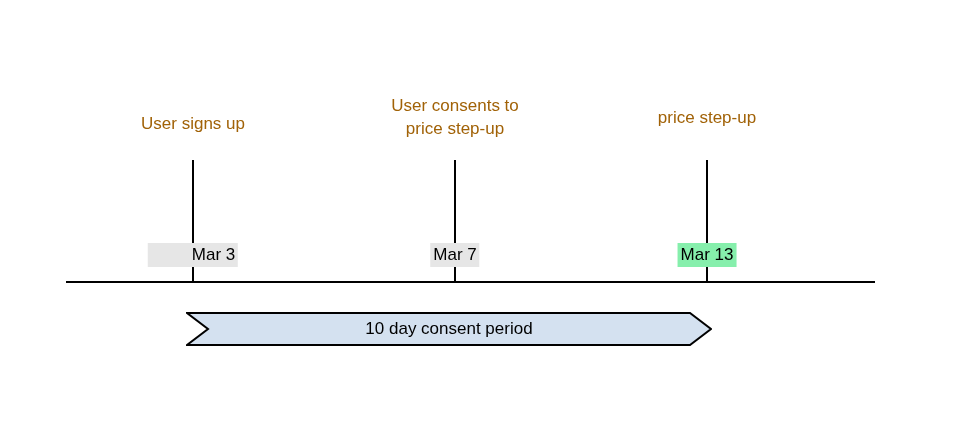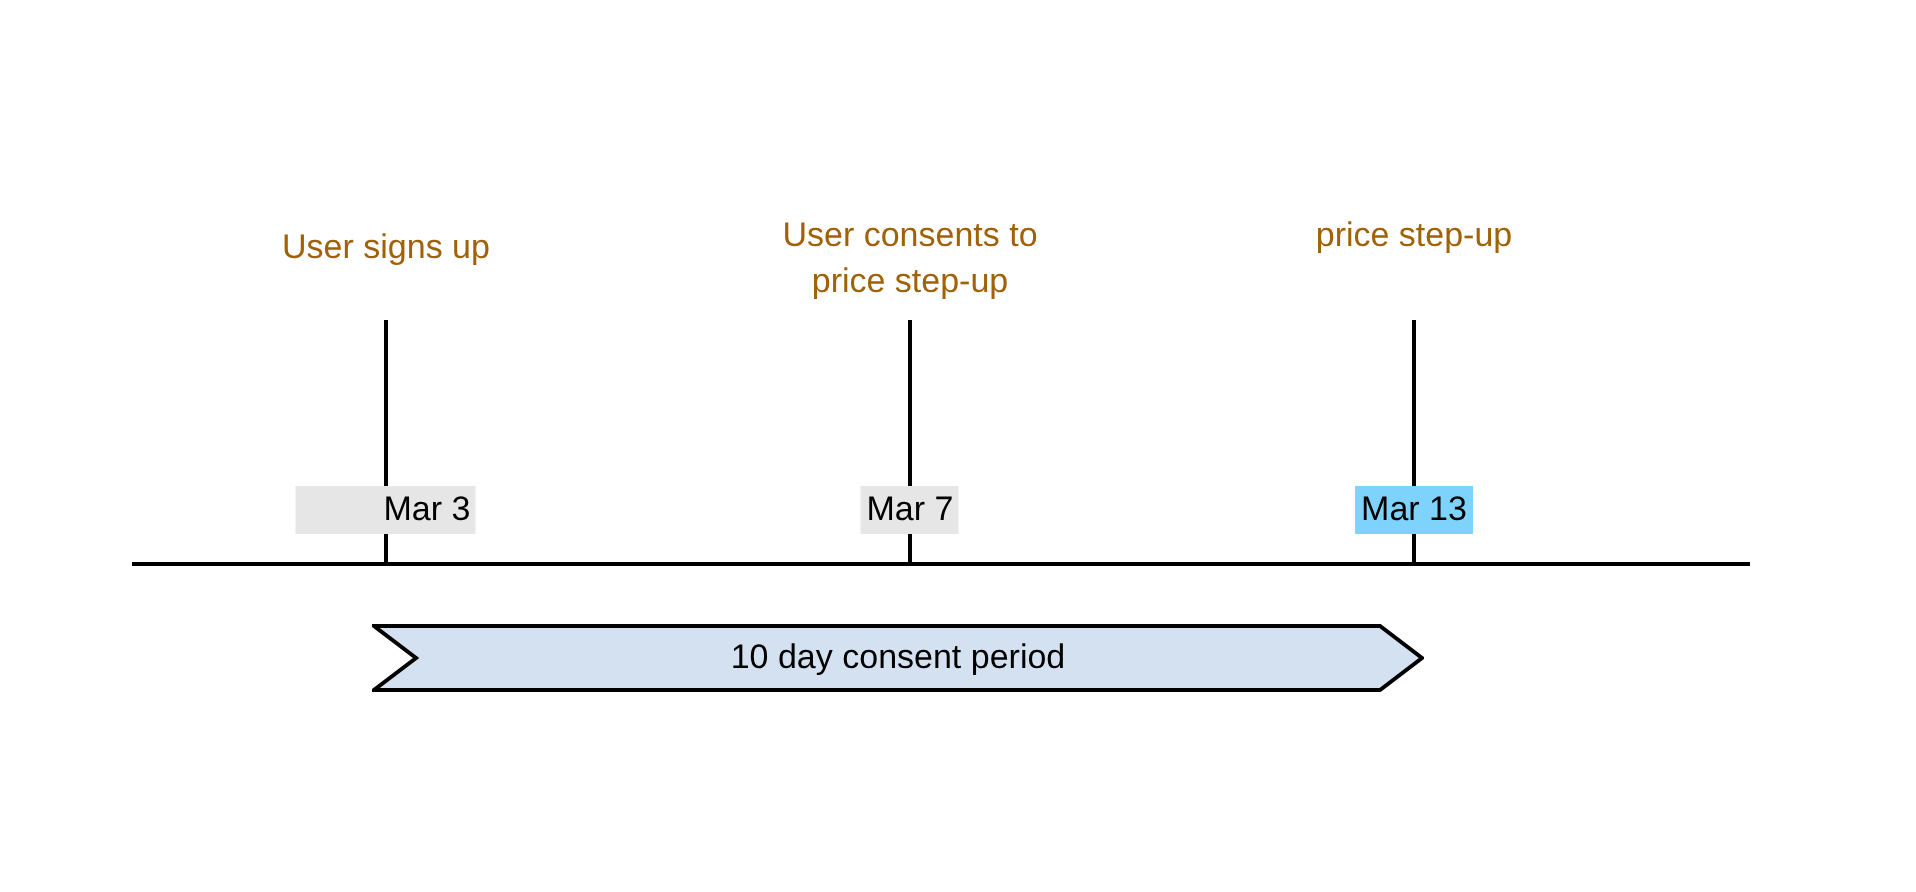--- a/index.html
+++ b/index.html
@@ -91,33 +91,33 @@
 
   <div id="milestones-layer">
       <div class="milestone" style="left: 193px;">
         <div class="milestone-label" style="top: 112px;">
           <div>User signs up</div>
         </div>
         <div class="milestone-tick" style="top: 160px; height: 122px;"></div>
         <div class="milestone-date" style="top: 243px; background: rgb(230, 230, 230); padding-left: 44px;">Mar 3</div>
       </div>
       <div class="milestone" style="left: 455px;">
-        <div class="milestone-label" style="top: 106px;">
+        <div class="milestone-label" style="top: 94px;">
           <div>User consents to</div>
           <div>price step-up</div>
         </div>
         <div class="milestone-tick" style="top: 160px; height: 122px;"></div>
         <div class="milestone-date" style="top: 243px; background: rgb(230, 230, 230);">Mar 7</div>
       </div>
       <div class="milestone" style="left: 707px;">
         <div class="milestone-label" style="top: 106px;">
           <div>price step-up</div>
         </div>
         <div class="milestone-tick" style="top: 160px; height: 122px;"></div>
-        <div class="milestone-date" style="top: 243px; background: #7dd3fc;">Mar 13</div>
+        <div class="milestone-date" style="top: 243px; background: #86efac;">Mar 13</div>
       </div>
     </div>
 
   <div id="period-banner-layer">
       <div class="period-banner" style="left: 186px; top: 312px; width: 526px; height: 34px; background: transparent;">
         <svg class="period-banner-shape" width="526" height="34" viewBox="0 0 526 34">
           <polygon points="1,1 504,1 525,17 504,33 1,33 22,17" fill="#d4e1f0" stroke="#000000" stroke-width="2" stroke-linejoin="miter"></polygon>
         </svg>
         <div class="period-banner-text">10 day consent period</div>
       </div>

